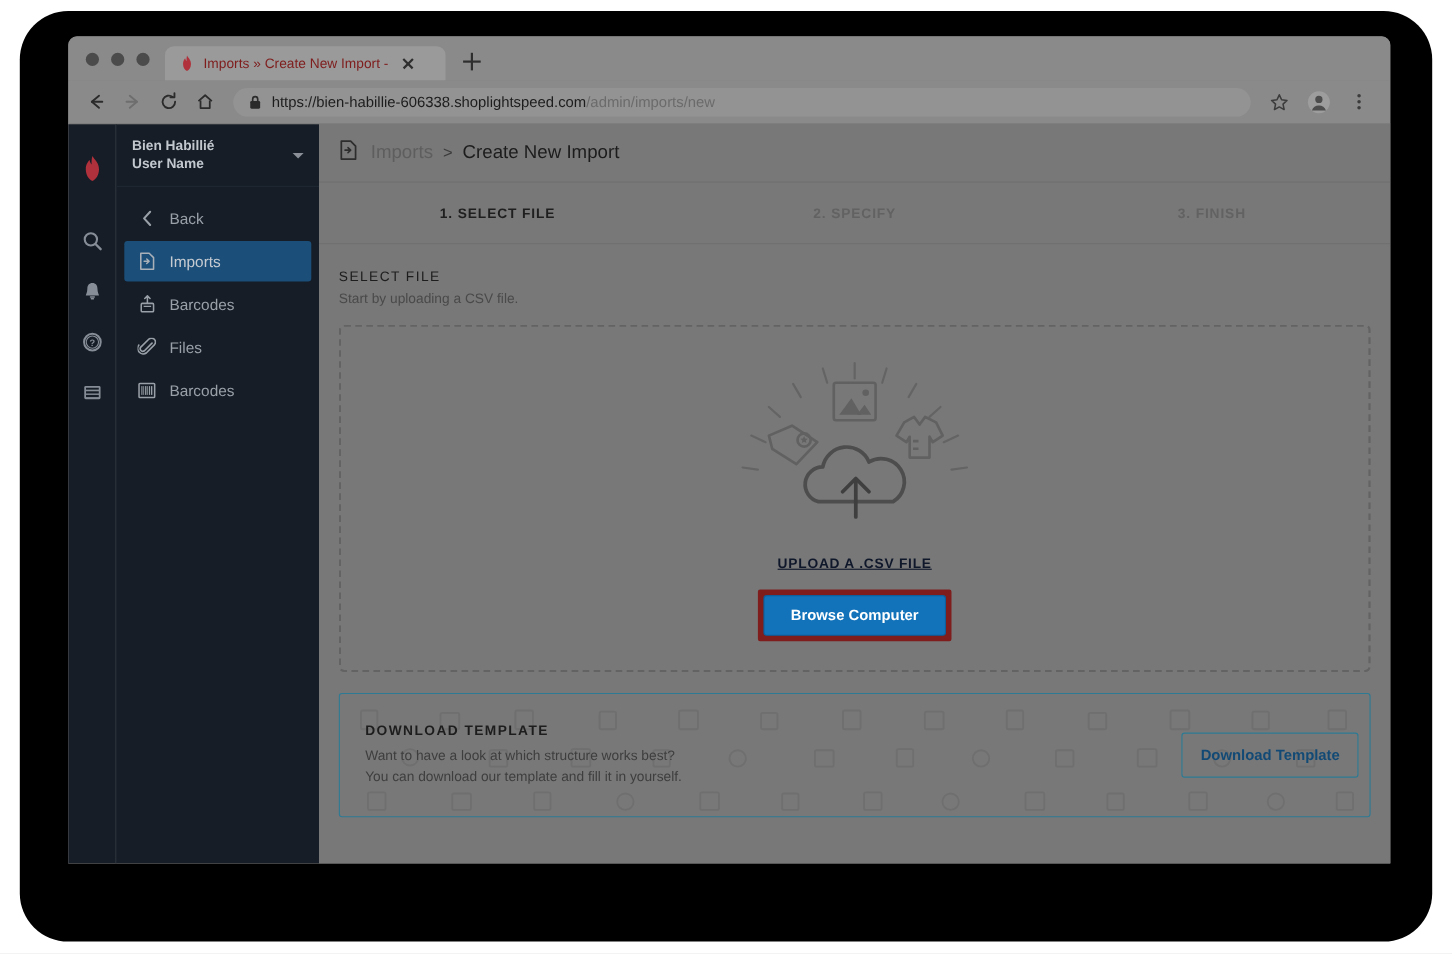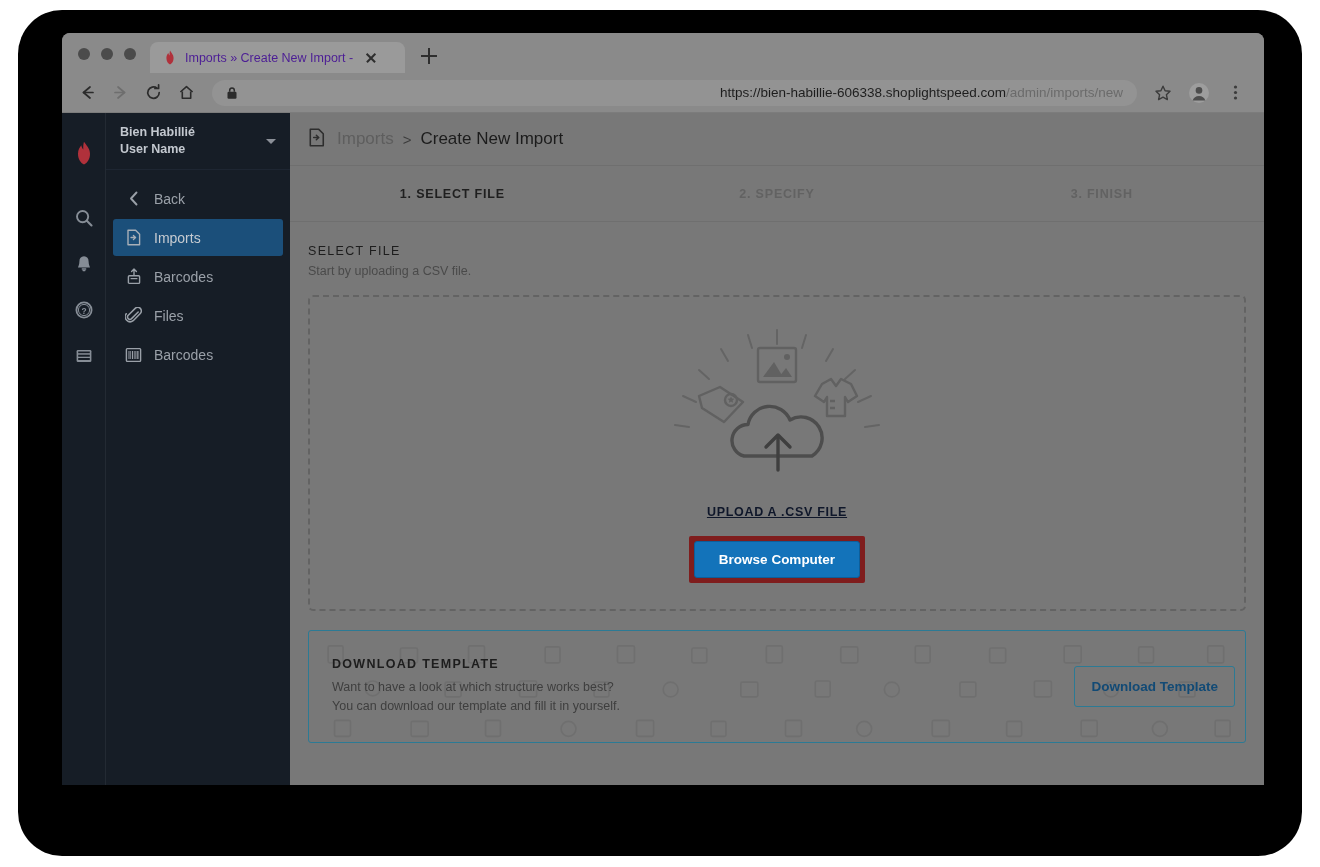--- a/index.html
+++ b/index.html
@@ -49,21 +49,21 @@
     border-radius: 8px 8px 0 0;
     display: flex;
     align-items: center;
     padding: 0 8px 0 13px;
     gap: 8px;
     min-width: 255px;
   }
   #tab-favicon { width: 14px; height: 15px; flex: none; }
   #tab-title {
     font-size: 12.5px;
-    color: #4c1d95;
+    color: #7f1d1d;
     white-space: nowrap;
     overflow: hidden;
     max-width: 180px;
     text-overflow: clip;
   }
   #tab-close {
     width: 16px; height: 16px;
     position: relative; flex: none;
     margin-left: 2px;
   }
@@ -102,21 +102,20 @@
   #url-bar {
     flex: 1;
     height: 26px;
     background: #939393;
     border-radius: 13px;
     display: flex;
     align-items: center;
     padding: 0 14px;
     gap: 9px;
     margin: 0 8px;
-    justify-content: space-between;
   }
   #url-text { font-size: 13.5px; color: #1d1d1d; white-space: nowrap; }
   #url-text .url-path { color: #6b6b6b; }
   #toolbar-right { display: flex; align-items: center; gap: 6px; }
 
   
   #app-body {
     display: flex;
     height: 672px;
     background: #787878;

